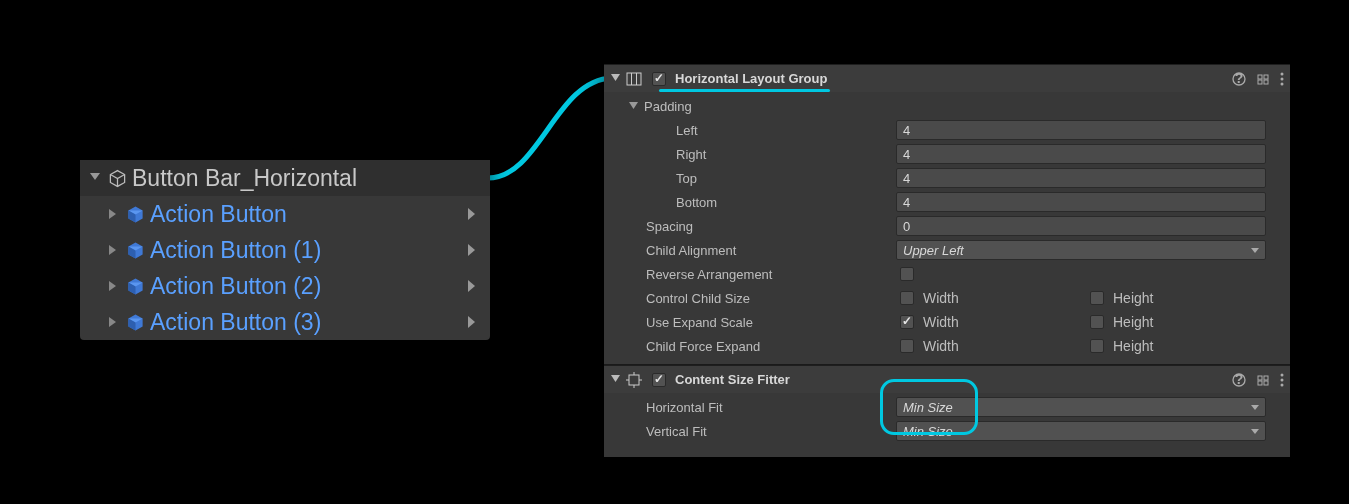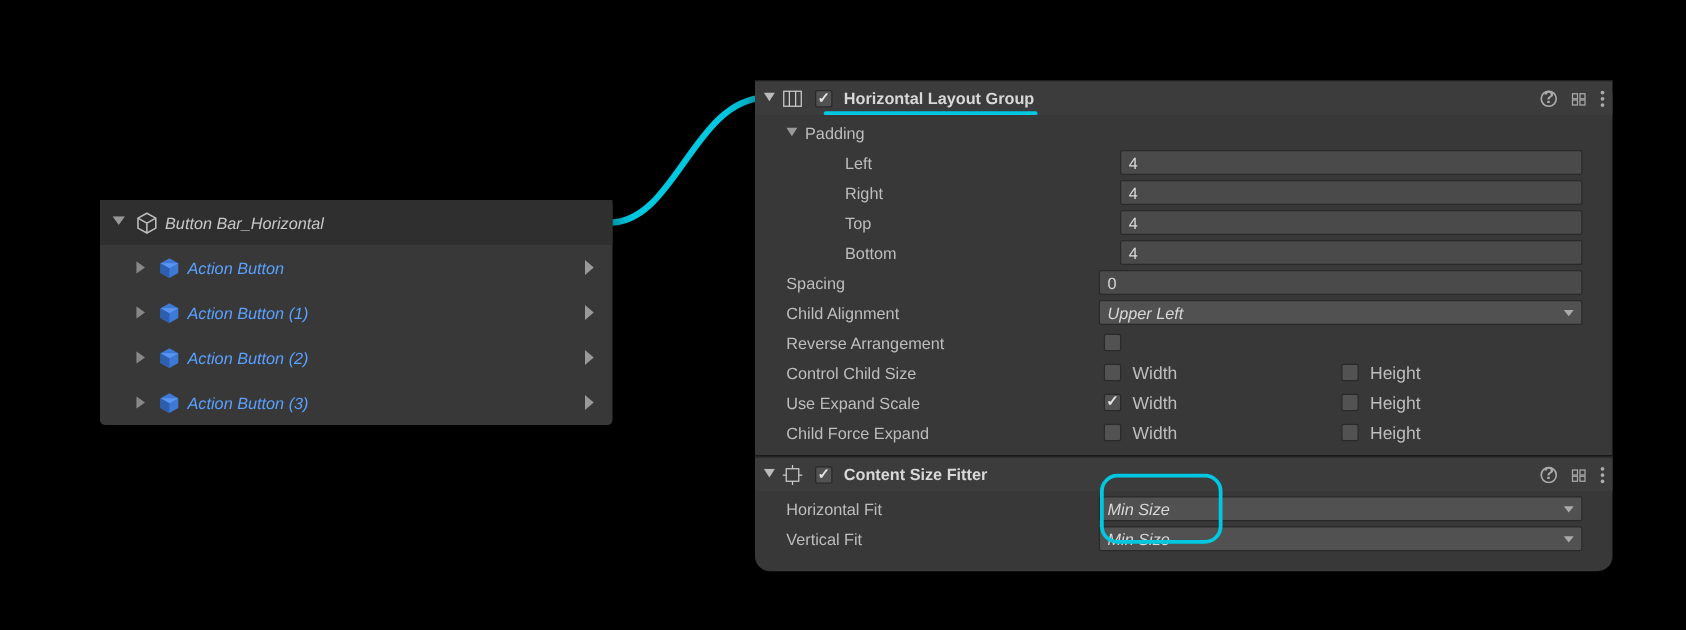--- a/index.html
+++ b/index.html
@@ -33,30 +33,30 @@
     display:flex;align-items:center;height:36px;
     padding:0 8px;gap:4px;color:var(--text);
   }
   .hier-row.selected{background:var(--row-sel);}
   .hier-row.child{padding-left:26px;}
   .hier-row .fold{
     width:14px;display:inline-flex;justify-content:center;align-items:center;
     color:#888;
   }
   .hier-row .ico{width:22px;height:22px;display:inline-flex;justify-content:center;align-items:center;}
-  .hier-row .label{font-size:13px;flex:1;white-space:nowrap;font-style:italic;}
+  .hier-row .label{font-size:23px;flex:1;white-space:nowrap;}
   .hier-row.prefab .label{color:var(--prefab);}
   .hier-row .open{width:20px;display:flex;justify-content:center;color:#888;}
   .cube-go svg{width:19px;height:19px;}
   .cube-prefab svg{width:19px;height:19px;}
 
   
   .insp{
     position:absolute;left:604px;top:64px;width:686px;
-    background:var(--panel);border-radius:12px;
+    background:var(--panel);border-radius:0;
     box-shadow:0 8px 24px rgba(0,0,0,.7);
   }
   .comp-header{
     display:flex;align-items:center;height:28px;
     padding:0 6px;background:var(--header);
     border-top:1px solid #1e1e1e;
     gap:6px;
   }
   .comp-header .fold{width:10px;display:flex;justify-content:center;}
   .comp-header .cico{width:16px;height:16px;display:flex;align-items:center;justify-content:center;}
@@ -65,21 +65,21 @@
   .comp-header .right{display:flex;gap:10px;align-items:center;color:#aaa;}
   .comp-header .right span{display:flex;align-items:center;}
 
   .comp-body{padding:2px 0 6px 0;}
   .prop-row{
     display:flex;align-items:center;height:24px;
     padding:0 24px;
   }
   .prop-row .fold{width:10px;display:flex;justify-content:center;color:#888;}
   .prop-row .plabel{color:var(--text-dim);font-size:13px;}
-  .prop-row.indent1 .plabel{margin-left:1px;width:250px;}
+  .prop-row.indent1 .plabel{margin-left:18px;width:250px;}
   .prop-row.indent2 .plabel{margin-left:48px;width:220px;}
   .prop-row .field{
     flex:1;background:var(--field-dk);height:20px;border-radius:2px;
     padding:0 6px;display:flex;align-items:center;color:#d8d8d8;font-size:13px;
     border:1px solid #2a2a2a;
   }
   .prop-row .dropdown{
     position:relative;flex:1;background:var(--field);height:20px;border-radius:2px;
     padding:0 6px;display:flex;align-items:center;color:#d8d8d8;font-size:13px;
     border:1px solid #2a2a2a;

